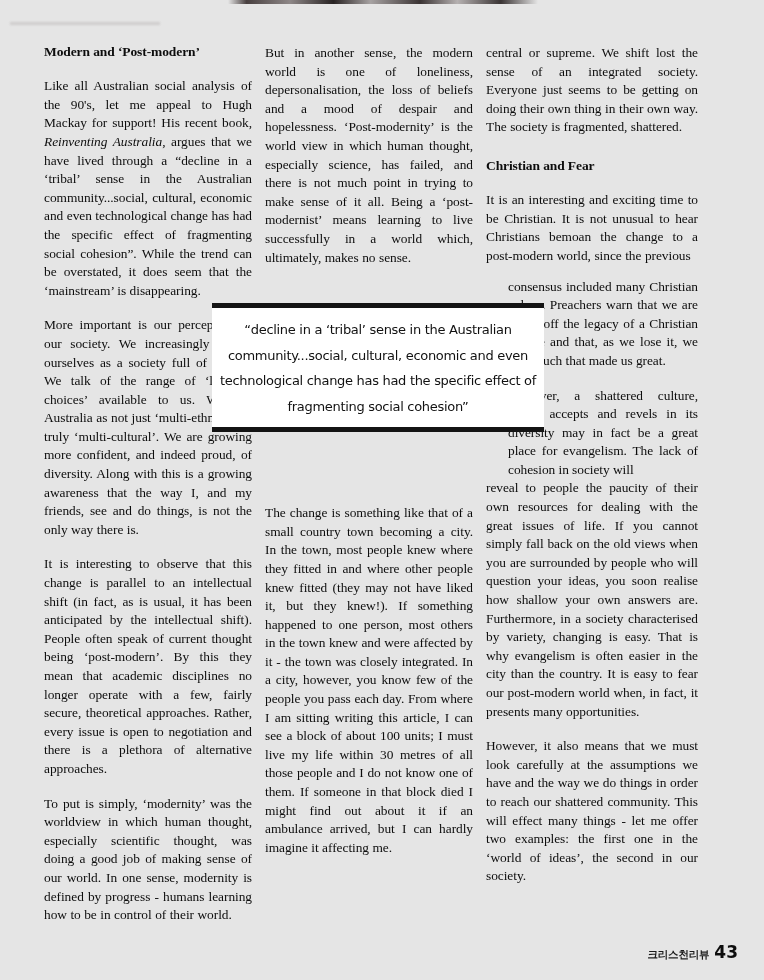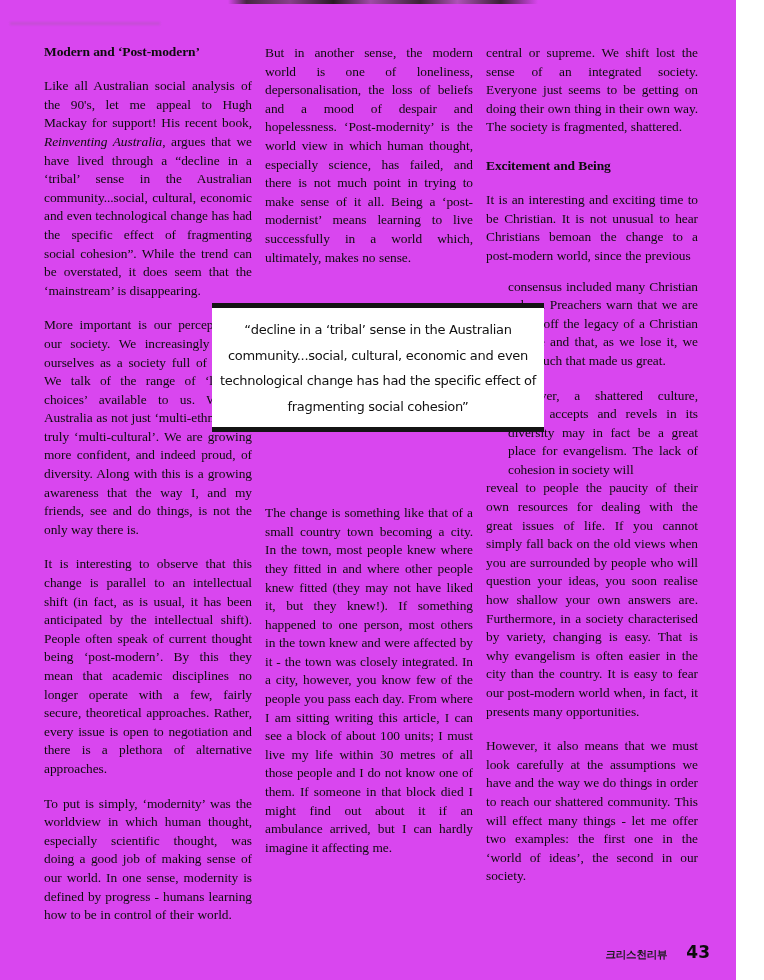--- a/index.html
+++ b/index.html
@@ -8,25 +8,24 @@
     padding: 0;
     background: #ffffff;
   }
   body {
     font-family: "Liberation Serif", "DejaVu Serif", serif;
     color: #0d0d0d;
   }
 
   #page {
     position: relative;
-    width: 688px;
+    width: 764px;
     height: 980px;
     overflow: hidden;
-    background: #d946ef;
-    padding-left: 48px;
+    background: #e5e5e5;
   }
 
   
   .scan-edge-top {
     position: absolute;
     left: 228px;
     top: 0px;
     width: 310px;
     height: 4px;
     background: linear-gradient(90deg,
@@ -124,21 +123,21 @@
     color: #111111;
   }
 
   
   .footer {
     position: absolute;
     right: 26px;
     bottom: 18px;
     display: flex;
     align-items: baseline;
-    gap: 19px;
+    gap: 5px;
   }
   .footer .mag-name {
     font-family: "DejaVu Sans", "Liberation Sans", sans-serif;
     font-size: 10.5px;
     font-weight: bold;
     color: #1a1a1a;
     letter-spacing: -0.2px;
   }
   .footer .page-num {
     font-family: "DejaVu Sans", "Liberation Sans", sans-serif;
@@ -174,21 +173,21 @@
 
       <div style="height:221px"></div>
 
       <p class="body">The change is something like that of a small country town becoming a city.  In the town, most people knew where they fitted in and where other people knew fitted (they may not have liked it, but they knew!).    If something happened to one person, most others in the town knew and were affected by it - the town was closely integrated.  In a city, however, you know few of the people you pass each day.  From where I am sitting writing this article, I can see a block of about 100 units; I must live my life within 30 metres of all those people and I do not know one of them.  If someone in that block died I might find out about it if an ambulance arrived, but I can hardly imagine it affecting me.</p>
 
     </div>
 
     <div class="col col-3">
       <p class="body">central or supreme.  We shift lost the sense of an integrated society.  Everyone just seems to be getting on doing their own thing in their own way.  The society is fragmented, shattered.</p>
 
-      <h2 class="heading" style="margin-top:21px;margin-bottom:17px">Excitement and Being</h2>
+      <h2 class="heading" style="margin-top:21px;margin-bottom:17px">Christian and Fear</h2>
 
       <p class="body" style="margin-bottom:12px">It is an interesting and exciting time to be Christian.  It is not unusual to hear Christians bemoan the change to a post-modern world, since the previous</p>
       <p class="indent-block">consensus included many Christian values.   Preachers warn that we are living off the legacy of a Christian culture and that, as we lose it, we lose much that made us great.</p>
 
       <p class="indent-block" style="margin-bottom:0">However, a shattered culture, which accepts and revels in its diversity may in fact be a great place for evangelism.  The lack of cohesion in society will</p>
       <p class="body">reveal to people the paucity of their own resources for dealing with the great issues of life.   If you cannot simply fall back on the old views when you are surrounded by people who will question your ideas, you soon realise how shallow your own answers are.  Furthermore, in a society characterised by variety, changing is easy.   That is why evangelism is often easier in the city than the country.  It is easy to fear our post-modern world when, in fact, it presents many opportunities.</p>
 
       <p class="body last">However, it also means that we must look carefully at the assumptions we have and the way we do things in order to reach our shattered community.  This will effect many things - let me offer two examples: the first one in the ‘world of ideas’, the second in our society.</p>
     </div>
 

